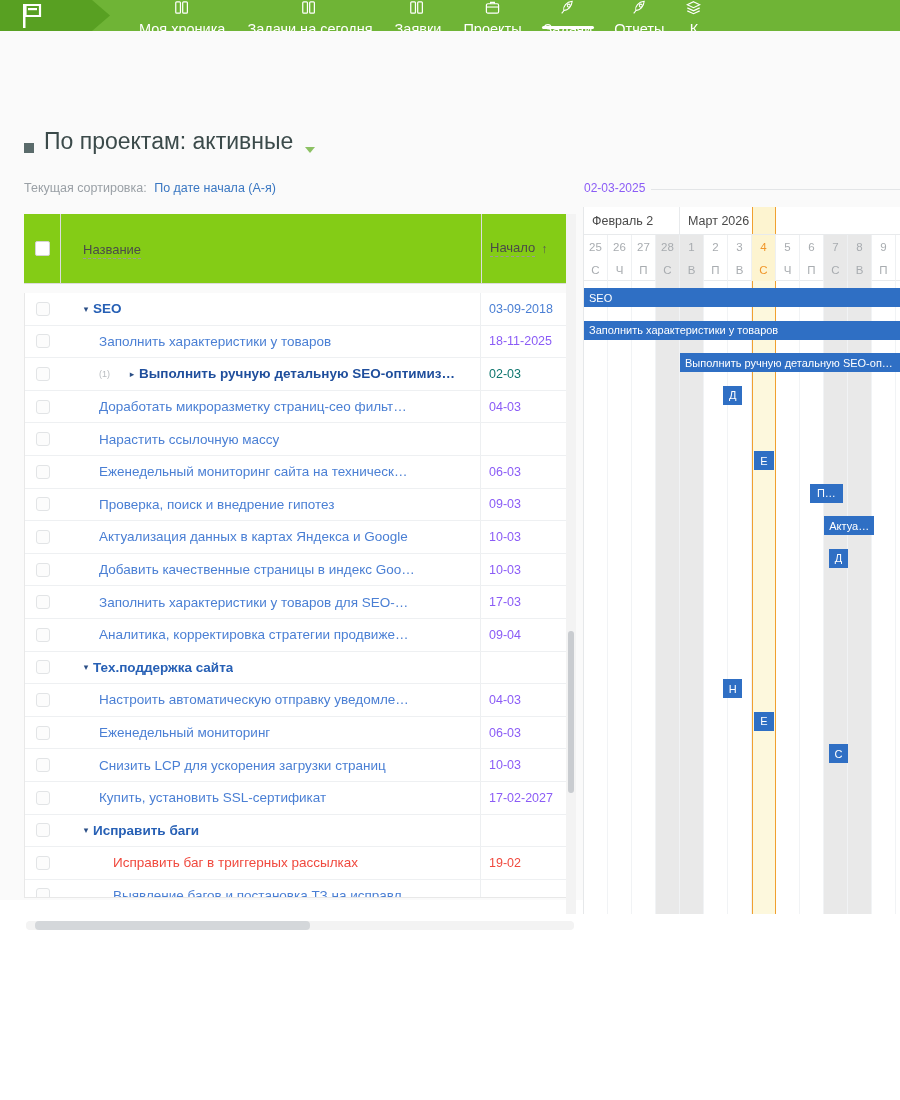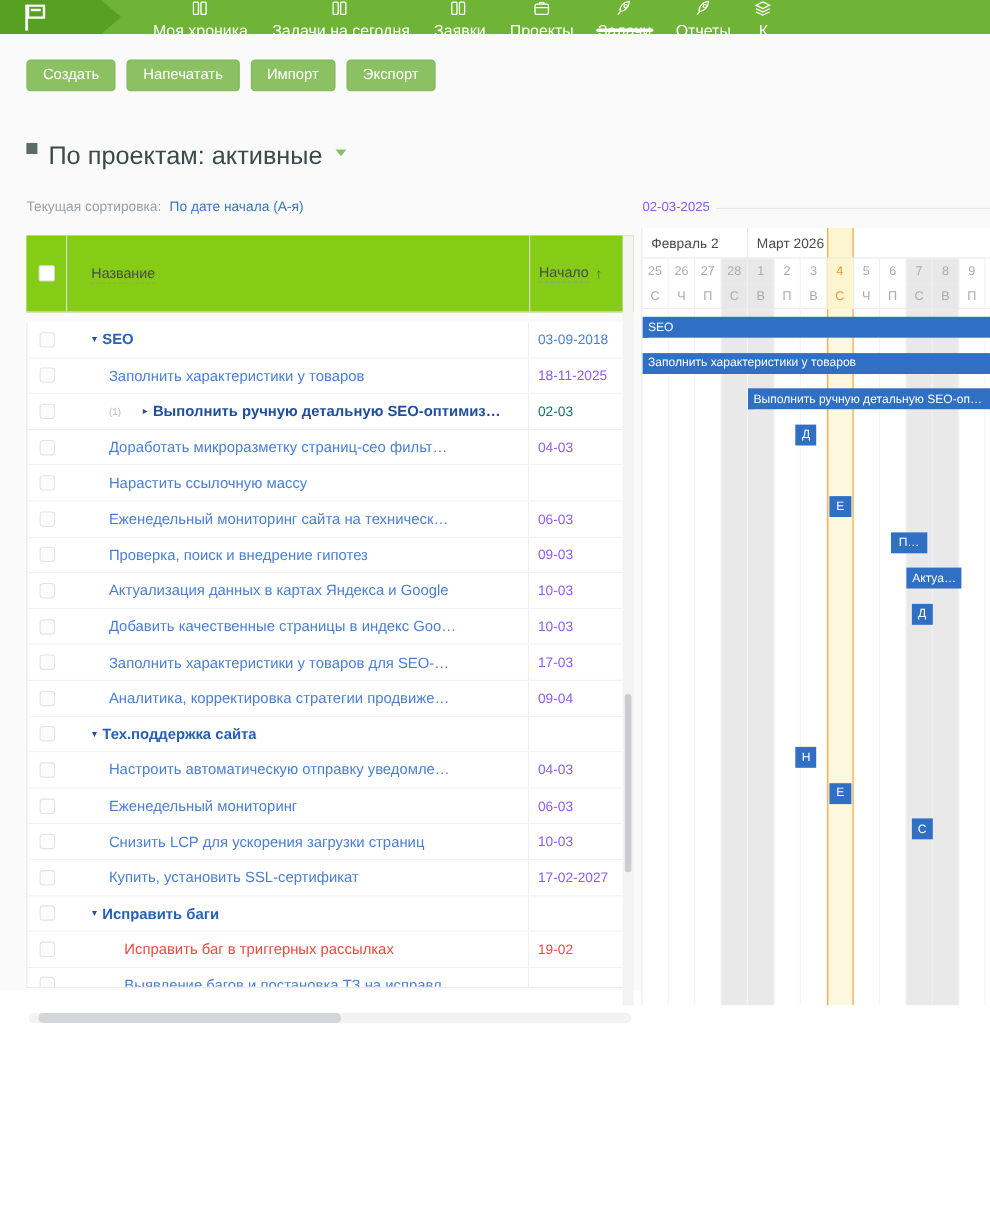--- a/index.html
+++ b/index.html
@@ -55,21 +55,21 @@
   .toolbar { position: absolute; left: 24px; top: 23px; display: flex; gap: 10px; }
   .tb-btn {
     background: #8cc163; border: 1px solid #7fb558; border-radius: 4px;
     color: #ffffff; font-size: 13.5px; padding: 6px 14px 7px;
     cursor: pointer; line-height: 1;
   }
 
   
   .title-row {
     position: absolute; left: 24px; top: 99px;
-    display: flex; align-items: flex-start; gap: 10px;
+    display: flex; align-items: flex-end; gap: 10px;
   }
   .title-square { width: 10px; height: 10px; background: #5a6b6b; flex: 0 0 auto; }
   .title-text { font-size: 23px; color: #3b4a4a; font-weight: 400; line-height: 1; }
   .title-caret {
     width: 0; height: 0; margin-left: 2px; margin-top: 6px;
     border-left: 5px solid transparent; border-right: 5px solid transparent;
     border-top: 6px solid #8cc163;
   }
 
   
@@ -301,26 +301,20 @@
         <path d="M1.4 8.4 L8 11.6 L14.6 8.4" fill="none" stroke="#fff" stroke-width="1.2"></path>
         <path d="M1.4 11.6 L8 14.6 L14.6 11.6" fill="none" stroke="#fff" stroke-width="1.2"></path>
       </svg>
       <span>К</span>
     </div>
   </div>
 </div>
 
 <div class="page">
 
-  <div class="toolbar">
-    <button class="tb-btn">Создать</button>
-    <button class="tb-btn">Напечатать</button>
-    <button class="tb-btn">Импорт</button>
-    <button class="tb-btn">Экспорт</button>
-  </div>
 
   <div class="title-row">
     <span class="title-square"></span>
     <span class="title-text">По проектам: активные</span>
     <span class="title-caret"></span>
   </div>
 
   <div class="sortline">
     <span>Текущая сортировка:</span>
     <span class="sv">По дате начала (А-я)</span>

